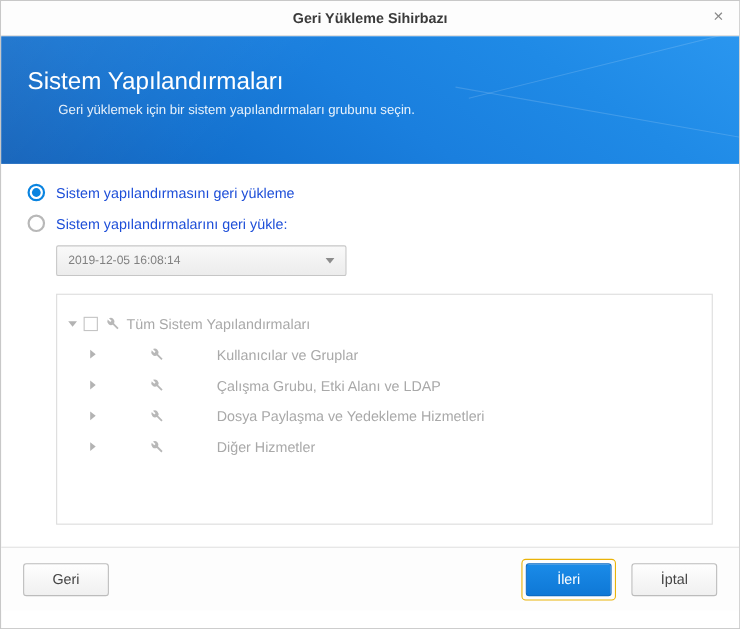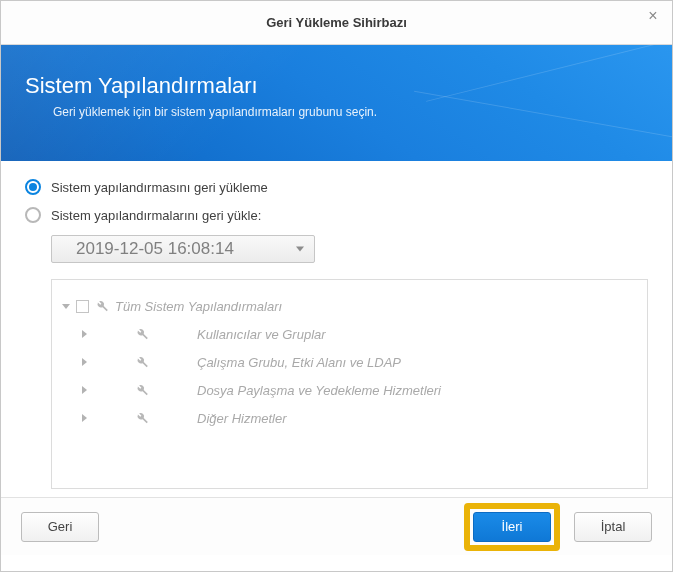--- a/index.html
+++ b/index.html
@@ -10,21 +10,21 @@
     background: #fff;
     width: 673px;
     height: 572px;
     overflow: hidden;
     border: 1px solid #c8c8c8;
     position: relative;
   }
 
   
   .titlebar {
-    height: 44px;
+    height: 32px;
     border-bottom: 1px solid #d9d9d9;
     display: flex;
     align-items: center;
     justify-content: center;
     position: relative;
     background: #fdfdfd;
   }
   .titlebar-title {
     font-weight: 600;
     color: #3a3a3a;
@@ -94,34 +94,34 @@
     justify-content: center;
     flex-shrink: 0;
   }
   .radio.unselected { border-color: #b8b8b8; }
   .radio-dot {
     width: 8px;
     height: 8px;
     border-radius: 50%;
     background: #0a84e0;
   }
-  .radio-label { color: #404040; }
+  .radio-label { color: #1d4ed8; }
 
   .dropdown {
     margin: 6px 0 16px 26px;
     width: 264px;
     height: 28px;
     border: 1px solid #c6c6c6;
     background: linear-gradient(#f9f9f9, #ececec);
     color: #808080;
     display: flex;
     align-items: center;
-    padding: 0 24px;
-    position: relative;
-    font-size: 17px;
+    padding: 0 10px;
+    position: relative;
+    font-size: 11px;
     border-radius: 2px;
   }
   .dropdown-caret {
     position: absolute;
     right: 10px;
     top: 50%;
     transform: translateY(-50%);
     width: 0; height: 0;
     border-left: 4px solid transparent;
     border-right: 4px solid transparent;
@@ -160,21 +160,21 @@
     width: 13px;
     height: 13px;
     border: 1px solid #c4c4c4;
     background: #fff;
     flex-shrink: 0;
   }
   .wrench {
     width: 14px; height: 14px; flex-shrink: 0;
     fill: #b8b8b8;
   }
-  .tree-label { white-space: nowrap; font-style: italic; }
+  .tree-label { white-space: nowrap; }
   .tree-note { color: #e07a3a; margin-left: 4px; }
   .tree-note.disabled { color: #e3a17e; opacity: 0.9; }
 
   
   .footer {
     position: absolute;
     left: 0; right: 0; bottom: 16px;
     height: 58px;
     border-top: 1px solid #e2e2e2;
     display: flex;
@@ -194,21 +194,21 @@
     padding: 0 16px;
   }
   .spacer { flex: 1; }
   .btn-primary {
     background: linear-gradient(#1a8be8, #0f78d6);
     border: 1px solid #0c6bc3;
     color: #fff;
     font-weight: 500;
   }
   .highlight-next {
-    border: 6px solid #eab308;
+    border: 1px solid #eab308;
     padding: 3px;
     border-radius: 4px;
     margin-right: 14px;
   }
 </style>
 </head>
 <body>
 
 <div class="titlebar">
   <span class="titlebar-title">Geri Yükleme Sihirbazı</span>

